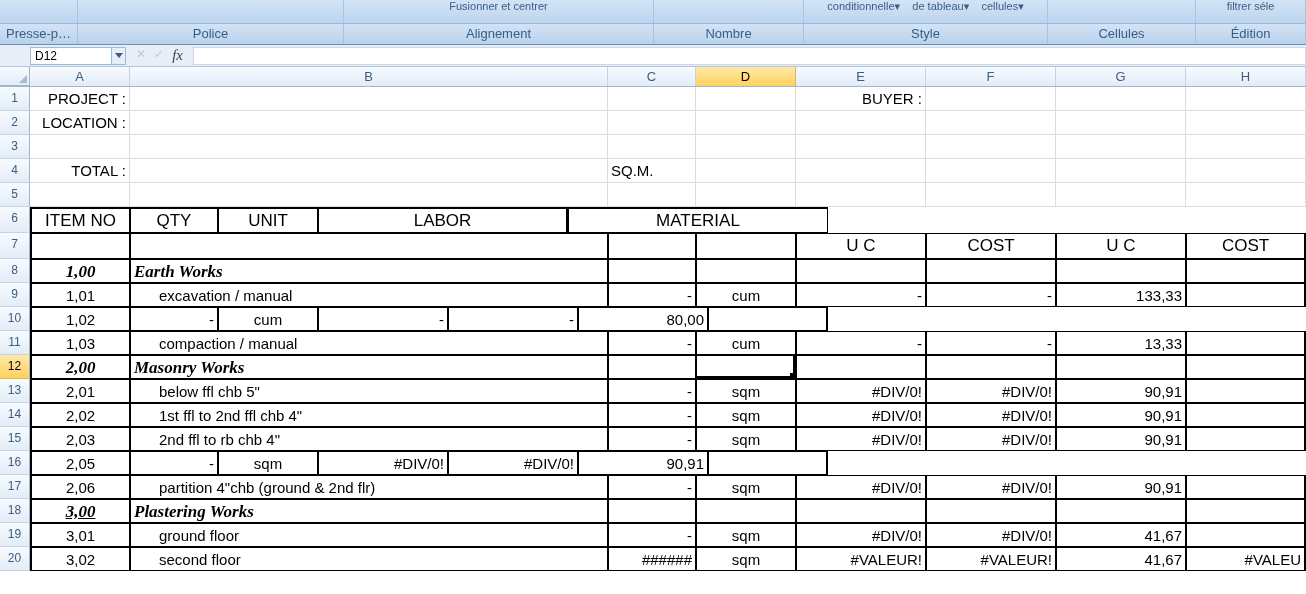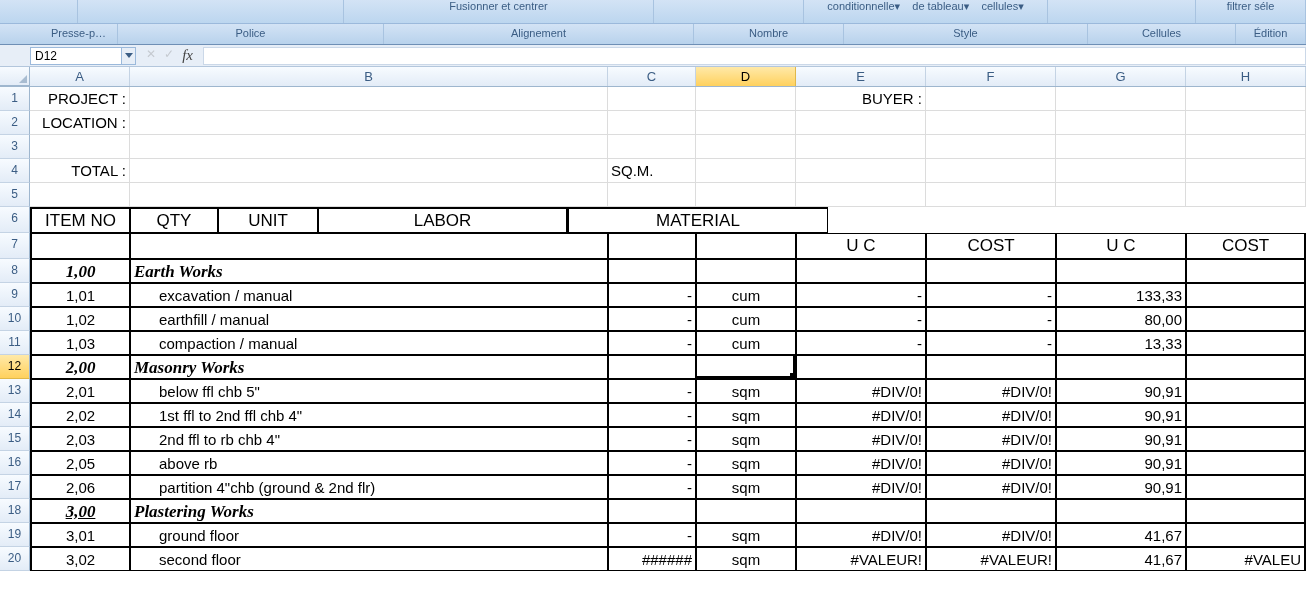--- a/index.html
+++ b/index.html
@@ -1,28 +1,28 @@
 <!DOCTYPE html>
 <html><head>
 <meta charset="utf-8">
 <style>
 * { margin: 0; padding: 0; box-sizing: border-box; font-family: "Segoe UI", Tahoma, Arial, sans-serif; }
 body { background: #fff; overflow: hidden; width: 1306px; height: 594px; }
 
 
 .ribbon-strip { background: linear-gradient(#d3e3f5, #bcd6ef); height: 24px; border-bottom: 1px solid #9bb9db; display: flex; }
 .ribbon-strip > div { border-right: 1px solid #a8c3e0; height: 100%; }
-.ribbon-label-row { background: linear-gradient(#d3e3f5, #b8d2ec); height: 21px; border-bottom: 1px solid #6e8fb5; display: flex; font-size: 11px; color: #3b5d84; padding-left: 40px; }
+.ribbon-label-row { background: linear-gradient(#d3e3f5, #b8d2ec); height: 21px; border-bottom: 1px solid #6e8fb5; display: flex; font-size: 13px; color: #3b5d84; }
 .ribbon-label-row > div { text-align: center; line-height: 19px; border-right: 1px solid #a8c3e0; white-space: nowrap; overflow: hidden; }
 .ribbon-top-text { font-size: 11px; color: #3b5d84; line-height: 12px; text-align: center; overflow: hidden; white-space: nowrap; }
 
 
 .name-formula-row { height: 22px; background: #e7eef7; border-bottom: 1px solid #b3c6dc; display: flex; align-items: center; }
 .name-box-wrap { display: flex; align-items: center; padding-left: 30px; }
-.name-box { width: 92px; height: 18px; background: #fff; border: 1px solid #9bb9db; font-size: 12px; padding: 0 4px; line-height: 16px; }
+.name-box { width: 82px; height: 18px; background: #fff; border: 1px solid #9bb9db; font-size: 12px; padding: 0 4px; line-height: 16px; }
 .name-drop { width: 14px; height: 18px; background: #e7eef7; border: 1px solid #9bb9db; border-left: none; display:flex; align-items:center; justify-content:center; }
 .fx-buttons { display: flex; gap: 8px; padding: 0 10px; color: #777; font-size: 12px; }
 .fx-label { font-style: italic; font-family: "Times New Roman", serif; font-size: 15px; color: #444; }
 .formula-input { flex: 1; height: 18px; background: #fff; border: 1px solid #cbd8e8; font-size: 12px; padding: 0 4px; }
 
 
 .grid-wrap { position: relative; }
 .col-headers { display: flex; height: 20px; background: linear-gradient(#f7fbff, #e3ecf7); border-bottom: 1px solid #9eb6ce; }
 .corner { width: 30px; border-right: 1px solid #9eb6ce; border-bottom: 1px solid #9eb6ce; background: linear-gradient(#f7fbff,#e3ecf7); position: relative; }
 .corner::after { content:""; position:absolute; right:2px; bottom:2px; border-left:8px solid transparent; border-bottom:8px solid #a8bcd1; }
@@ -194,21 +194,20 @@
         <div class="cell cC ar" style="border:1px solid #000;text-align:right;">-</div>
         <div class="cell cD ac" style="border:1px solid #000;text-align:center;">cum</div>
         <div class="cell cE ar" style="border:1px solid #000;text-align:right;">-</div>
         <div class="cell cF ar" style="border:1px solid #000;text-align:right;">-</div>
         <div class="cell cG ar" style="border:1px solid #000;text-align:right;">133,33</div>
         <div class="cell cH ar" style="border:1px solid #000;border-right:2px solid #000;text-align:right;"></div>
       </div>
       <div class="row">
         <div class="row-h">10</div>
         <div class="cell cA ac" style="border:1px solid #000;border-left:2px solid #000;">1,02</div>
-        <div class="cell cB al desc" style="border:1px solid #000;">earthfill / manual</div>
         <div class="cell cC ar" style="border:1px solid #000;text-align:right;">-</div>
         <div class="cell cD ac" style="border:1px solid #000;text-align:center;">cum</div>
         <div class="cell cE ar" style="border:1px solid #000;text-align:right;">-</div>
         <div class="cell cF ar" style="border:1px solid #000;text-align:right;">-</div>
         <div class="cell cG ar" style="border:1px solid #000;text-align:right;">80,00</div>
         <div class="cell cH ar" style="border:1px solid #000;border-right:2px solid #000;text-align:right;"></div>
       </div>
       <div class="row">
         <div class="row-h">11</div>
         <div class="cell cA ac" style="border:1px solid #000;border-left:2px solid #000;">1,03</div>
@@ -260,21 +259,20 @@
         <div class="cell cC ar" style="border:1px solid #000;text-align:right;">-</div>
         <div class="cell cD ac" style="border:1px solid #000;text-align:center;">sqm</div>
         <div class="cell cE ar" style="border:1px solid #000;text-align:right;">#DIV/0!</div>
         <div class="cell cF ar" style="border:1px solid #000;text-align:right;">#DIV/0!</div>
         <div class="cell cG ar" style="border:1px solid #000;text-align:right;">90,91</div>
         <div class="cell cH ar" style="border:1px solid #000;border-right:2px solid #000;text-align:right;"></div>
       </div>
       <div class="row">
         <div class="row-h">16</div>
         <div class="cell cA ac" style="border:1px solid #000;border-left:2px solid #000;">2,05</div>
-        <div class="cell cB al desc" style="border:1px solid #000;">above rb</div>
         <div class="cell cC ar" style="border:1px solid #000;text-align:right;">-</div>
         <div class="cell cD ac" style="border:1px solid #000;text-align:center;">sqm</div>
         <div class="cell cE ar" style="border:1px solid #000;text-align:right;">#DIV/0!</div>
         <div class="cell cF ar" style="border:1px solid #000;text-align:right;">#DIV/0!</div>
         <div class="cell cG ar" style="border:1px solid #000;text-align:right;">90,91</div>
         <div class="cell cH ar" style="border:1px solid #000;border-right:2px solid #000;text-align:right;"></div>
       </div>
       <div class="row">
         <div class="row-h">17</div>
         <div class="cell cA ac" style="border:1px solid #000;border-left:2px solid #000;">2,06</div>

